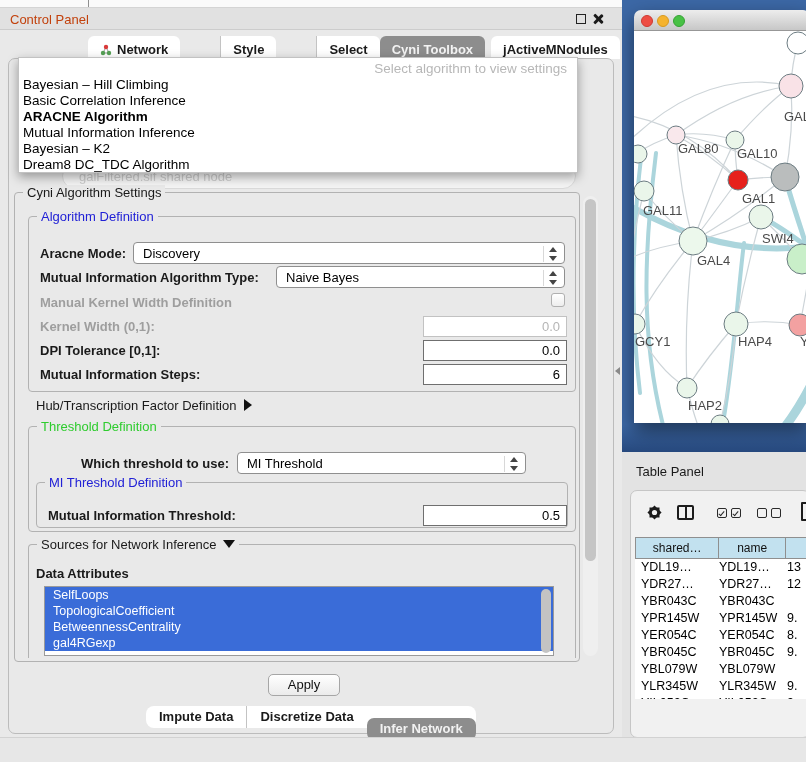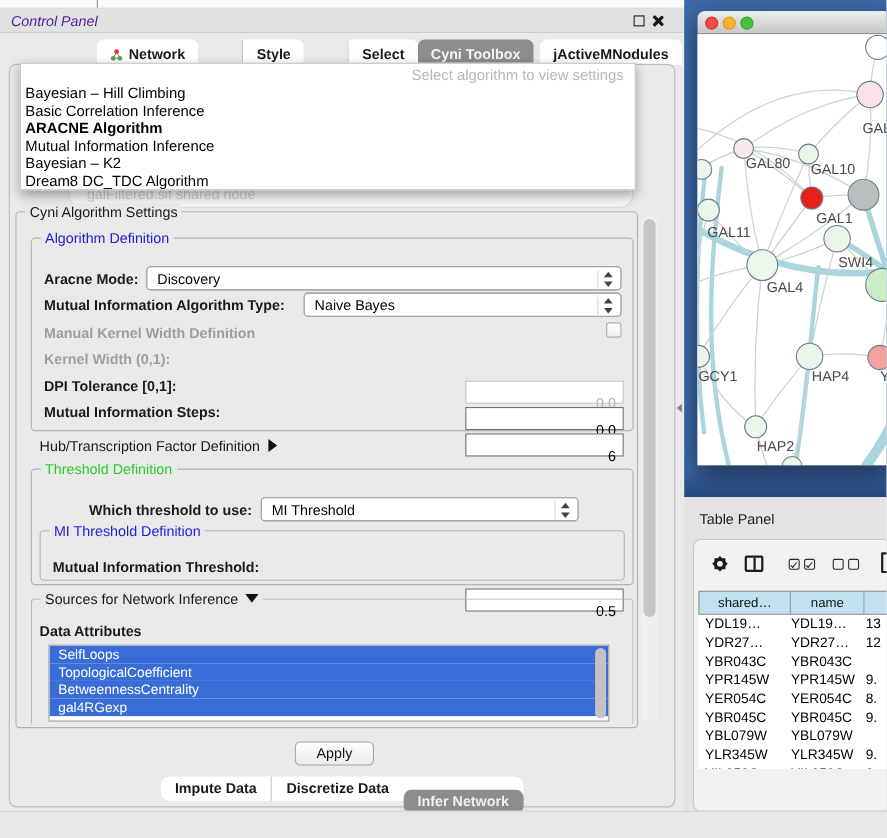--- a/index.html
+++ b/index.html
@@ -4,21 +4,21 @@
 <style>
   * { margin:0; padding:0; box-sizing:border-box; }
   html,body { width:806px; height:762px; overflow:hidden; }
   body { font-family:"Liberation Sans","DejaVu Sans",sans-serif; background:#e9e9e9; position:relative; }
   .abs { position:absolute; }
 
   
   .cp-topstrip { left:0; top:0; width:622px; height:8px; background:#fafafa; border-bottom:1px solid #d4d4d4; }
   .cp-topstrip .tick { position:absolute; left:88px; top:0; width:1px; height:7px; background:#8f8f8f; }
   .cp-titlebar { left:0; top:8px; width:622px; height:22px; background:#e1e1e1; border-bottom:1px solid #cccccc; }
-  .cp-title { position:absolute; left:10px; top:4px; font-size:13px; color:#4c1d95;font-style:italic; }
+  .cp-title { position:absolute; left:10px; top:4px; font-size:13px; color:#c2410c; }
   .float-btn { position:absolute; left:576px; top:6px; width:10px; height:10px; border:1.5px solid #222; background:transparent; }
   .close-x { position:absolute; left:592px; top:5px; width:12px; height:12px; }
   .close-x i, .cssx i { position:absolute; left:5px; top:0; width:2.5px; height:12px; background:#1a1a1a; border-radius:1px; }
   .close-x i.a { transform:rotate(45deg); } .close-x i.b { transform:rotate(-45deg); }
 
   
   #top-tabs { left:88px; top:36px; height:23px; display:flex; align-items:flex-end; }
   .tab { height:23px; padding:4px 12px 0 12px; font-size:13px; font-weight:700; color:#1a1a1a;
          background:#ffffff; border-radius:6px 6px 0 0; white-space:nowrap; display:flex; align-items:center; gap:5px; }
   .tab.white + .tab.white { border-left:1px solid #c3c3c3; border-radius:0 6px 0 0;margin-left:40px; }
@@ -50,21 +50,21 @@
 
   .combo { position:absolute; height:22px; background:#fff; border:1px solid #8f8f8f; border-radius:4px; }
   .combo .val { position:absolute; left:9px; top:3px; font-size:13px; color:#000; }
   .combo .spin { position:absolute; right:6px; top:3px; width:10px; height:16px; }
   .combo .spin i { position:absolute; left:1px; width:0; height:0; border-left:4px solid transparent; border-right:4px solid transparent; }
   .combo .spin i.up { top:1px; border-bottom:5px solid #444; }
   .combo .spin i.dn { bottom:1px; border-top:5px solid #444; }
   .combo .div { position:absolute; right:20px; top:3px; width:1px; height:16px; background:#d8d8d8; }
 
   .field { position:absolute; height:21px; background:#fff; border:1px solid #6f6f6f; font-size:13px;
-           text-align:right; padding:12px 6px 0 0; color:#000;margin-top:30px; }
+           text-align:right; padding:2px 6px 0 0; color:#000; }
   .field.dis { border:1px solid #c2c2c2; color:#b5b5b5; }
 
   .checkbox { position:absolute; width:14px; height:14px; border:1px solid #b0b0b0; border-radius:3px;
               background:linear-gradient(#ffffff,#ededed); }
 
   .tri-right { display:inline-block; width:0; height:0; border-top:6px solid transparent; border-bottom:6px solid transparent; border-left:8px solid #111; margin-left:8px; vertical-align:-1px; }
   .tri-down  { display:inline-block; width:0; height:0; border-left:6px solid transparent; border-right:6px solid transparent; border-top:8px solid #111; margin-left:6px; vertical-align:1px; }
 
   
   .listbox { left:44px; top:586px; width:510px; height:70px; background:#fff; border:1px solid #9a9a9a; overflow:hidden; }

